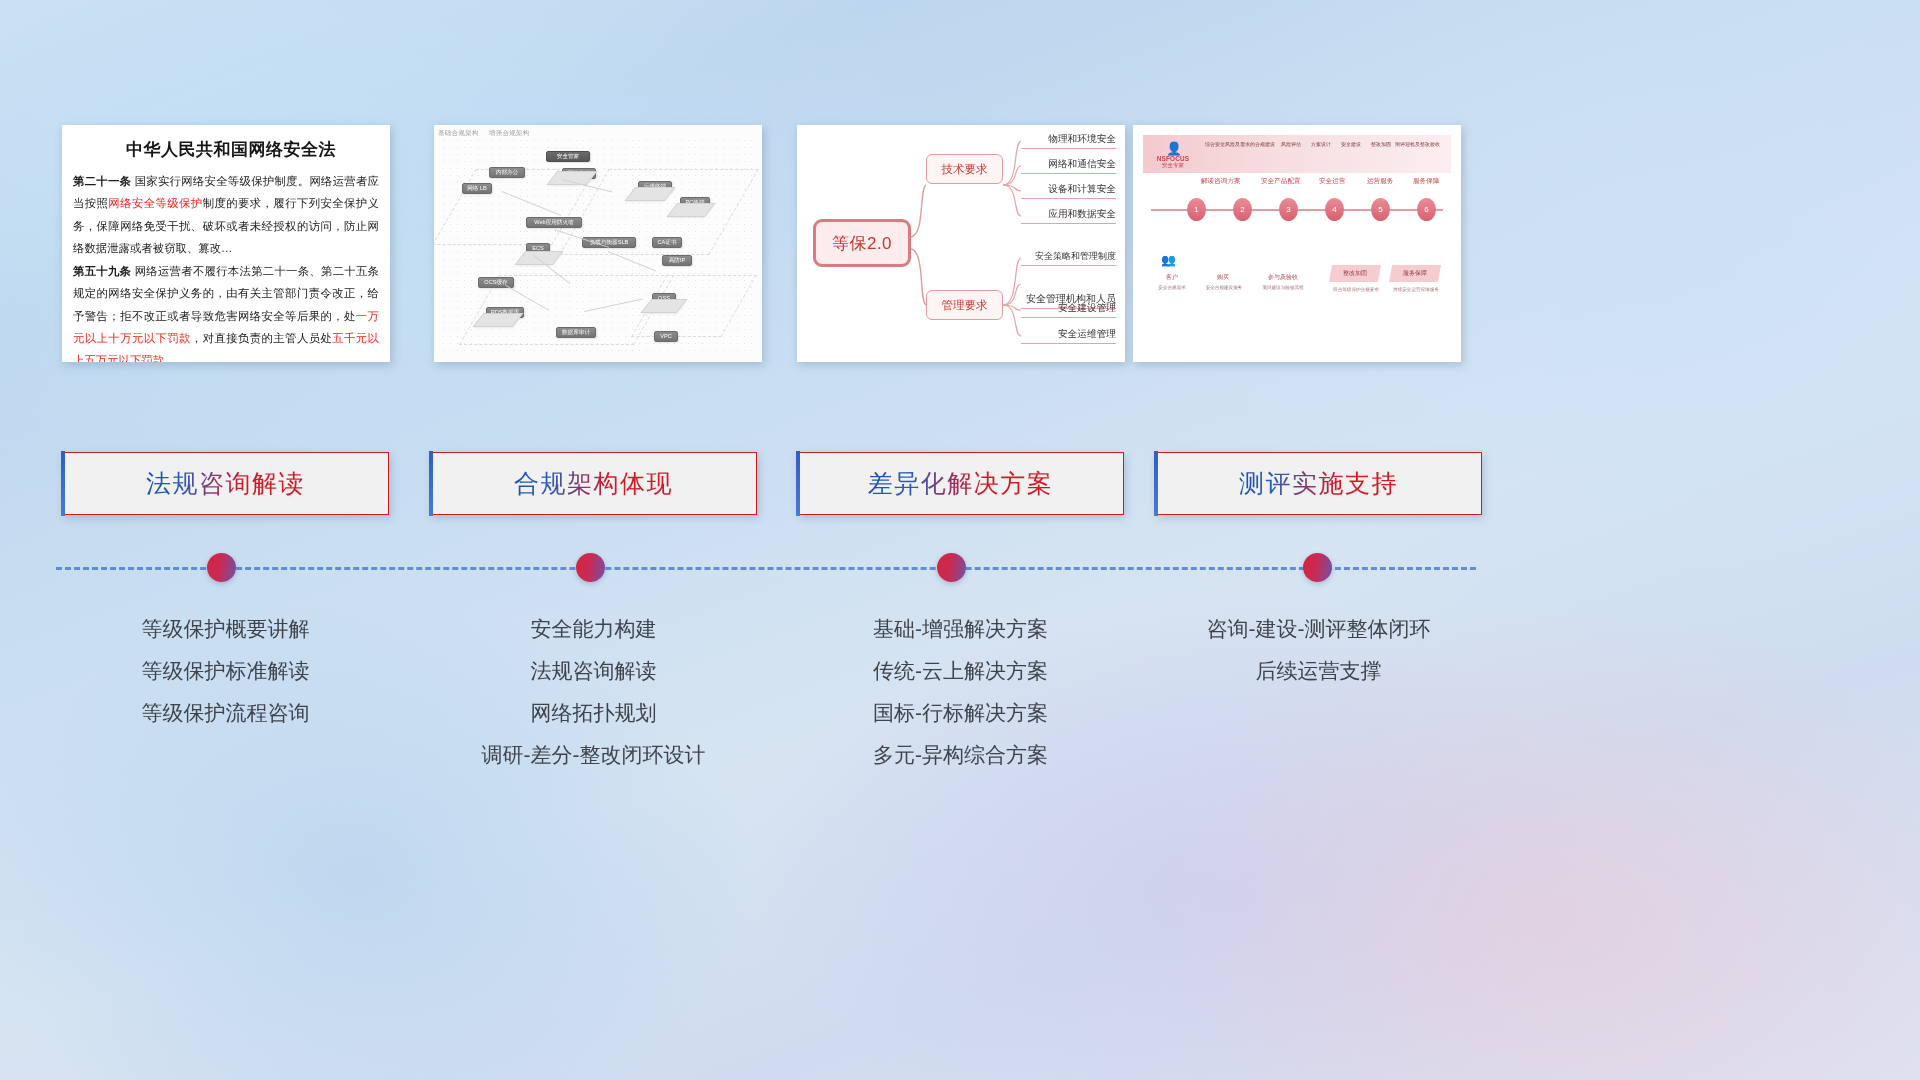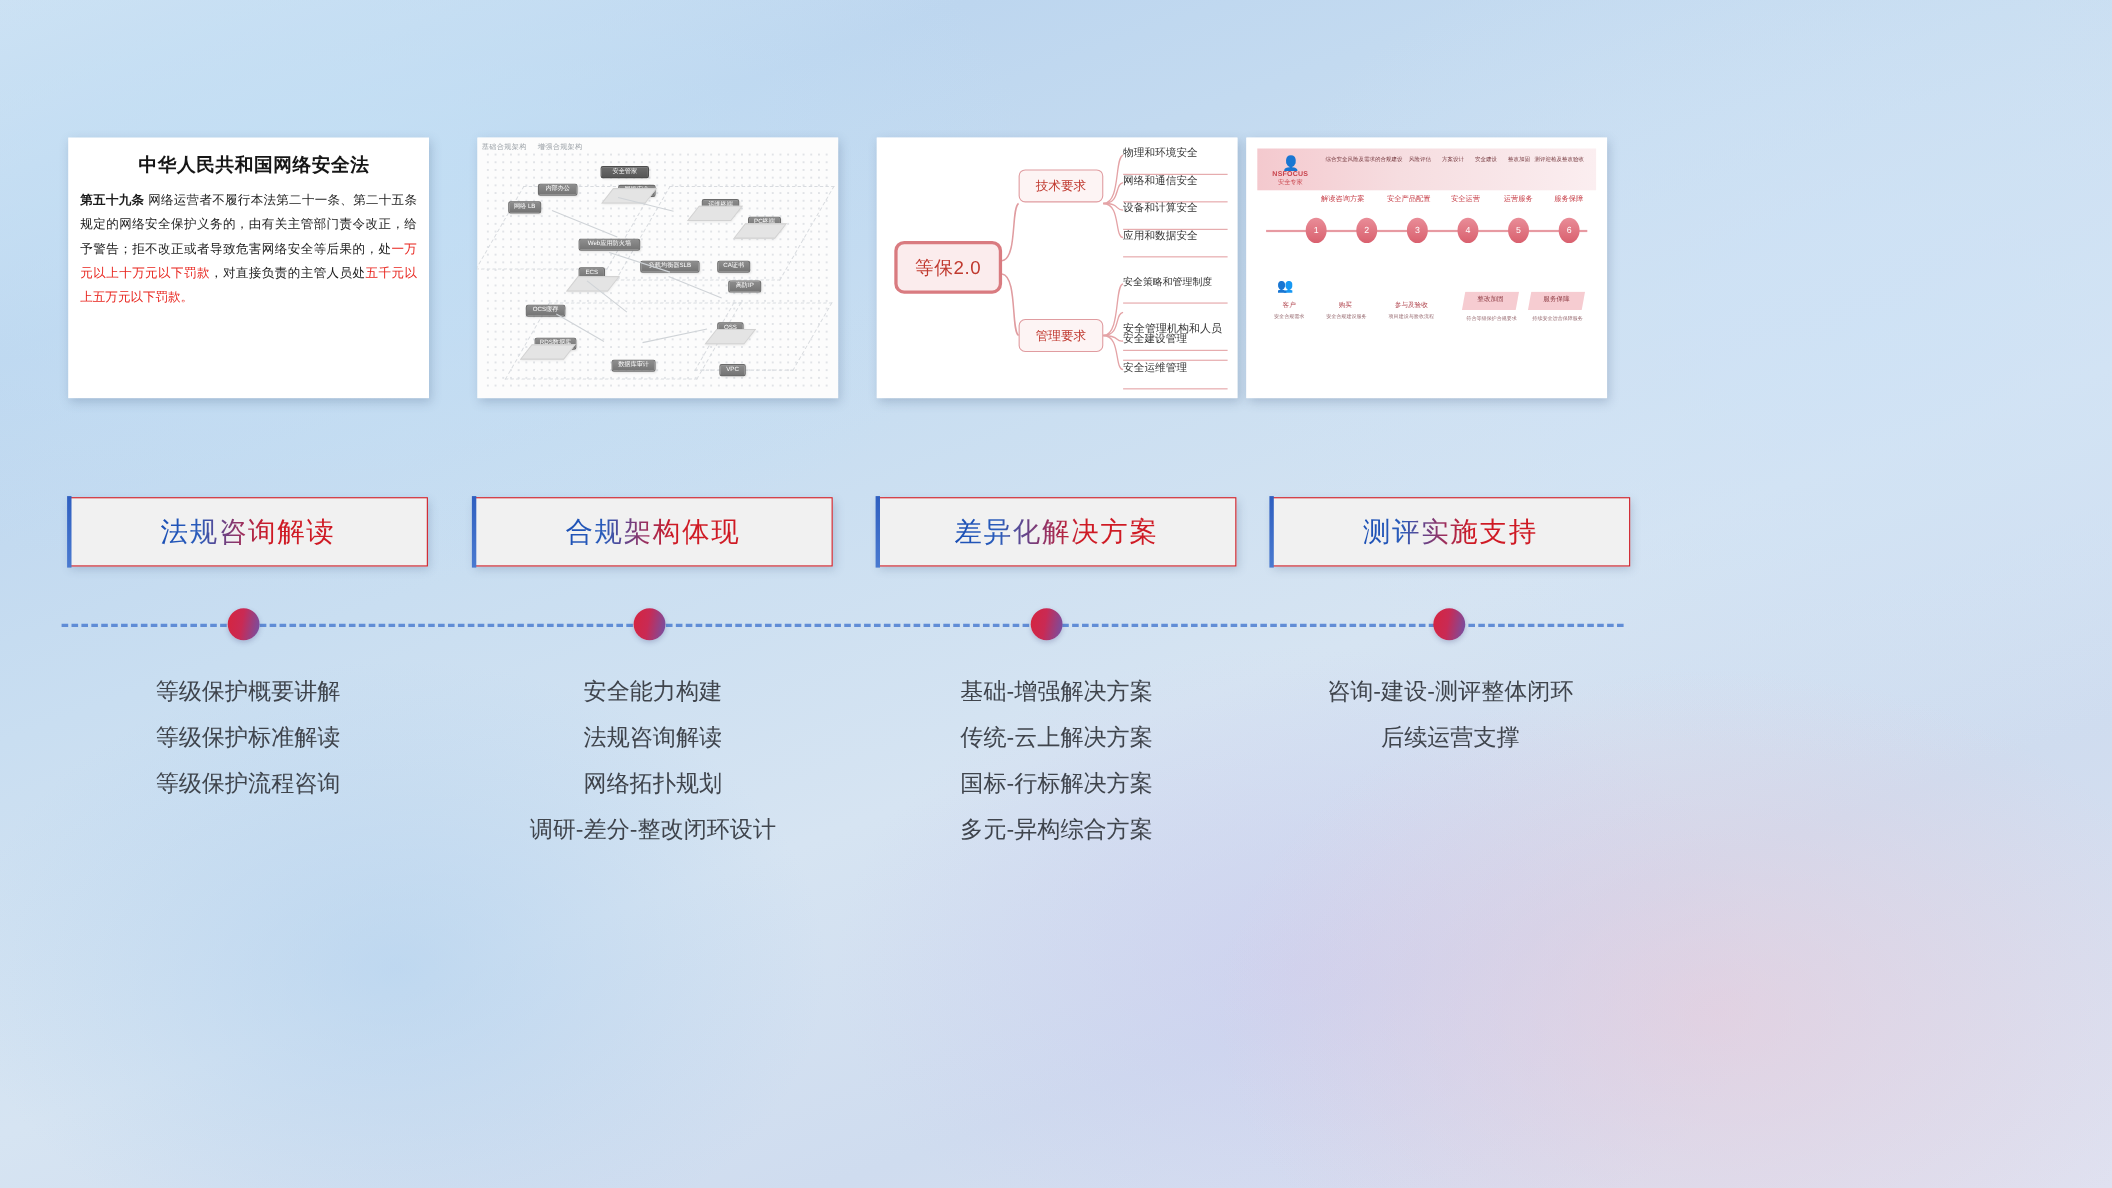--- a/index.html
+++ b/index.html
@@ -72,21 +72,21 @@
   .mm-branch {
     position:absolute; width:77px; height:30px;
     border:1.6px solid #e09ca0; border-radius:6px; background:#fdf4f4;
     display:flex; align-items:center; justify-content:center;
     color:#c0392f; font-size:11.5px;
   }
   #mmTech { left:129px; top:29px; }
   #mmMgmt { left:129px; top:165px; }
   .mm-leaf {
     position:absolute; width:95px; font-size:9.7px; color:#333;
-    border-bottom:1.4px solid #e4a3a6; padding-bottom:12px; text-align:left;
+    border-bottom:1.4px solid #e4a3a6; padding-bottom:2px; text-align:right;
   }
   svg.mm-lines { position:absolute; inset:0; width:328px; height:237px; }
 
   
   .road { position:absolute; inset:0; background:#fff; }
   .road-band {
     position:absolute; left:10px; top:10px; width:308px; height:38px;
     background:linear-gradient(90deg,#f4c9ce,#f6dde0 42%,#fbeef0);
   }
   .road-logo { position:absolute; left:16px; top:14px; width:48px; text-align:center; color:#c8434c; }
@@ -154,20 +154,23 @@
   #c4 { left:1155px; top:608px; width:327px; }
 </style>
 </head>
 <body>
 
 <div class="cards">
 
   <div class="card" id="card1">
     <div class="law-title">中华人民共和国网络安全法</div>
     <div class="law-body">
+      <p>
+        <b>第二十一条</b><span> 国家实行网络安全等级保护制度。网络运营者应当按照</span><span class="law-red">网络安全等级保护</span><span>制度的要求，履行下列安全保护义务，保障网络免受干扰、破坏或者未经授权的访问，防止网络数据泄露或者被窃取、篡改…</span>
+      </p>
       <p style="margin-top:1px;">
         <b>第五十九条</b><span> 网络运营者不履行本法第二十一条、第二十五条规定的网络安全保护义务的，由有关主管部门责令改正，给予警告；拒不改正或者导致危害网络安全等后果的，处</span><span class="law-red">一万元以上十万元以下罚款</span><span>，对直接负责的主管人员处</span><span class="law-red">五千元以上五万元以下罚款。</span>
       </p>
     </div>
   </div>
 
   <div class="card" id="card2">
     <div class="arch">
       <div class="arch-dots"></div>
       <div class="arch-hdr">

